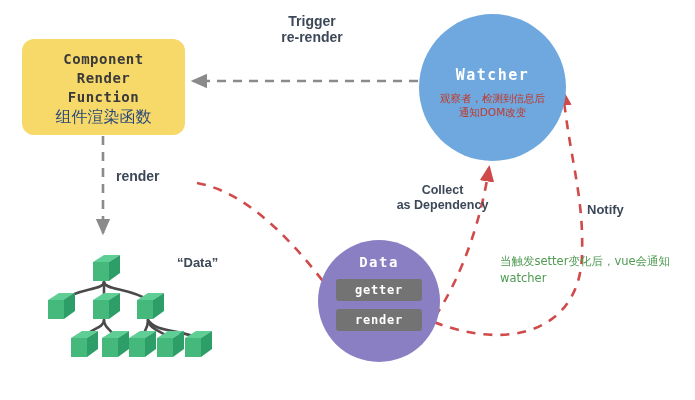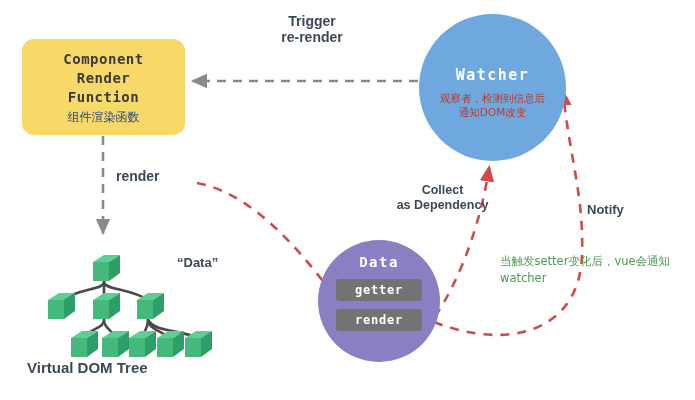--- a/index.html
+++ b/index.html
@@ -40,21 +40,21 @@
   #render-box .en {
     font-family: "DejaVu Sans Mono", monospace;
     font-size: 14px;
     font-weight: bold;
     color: #3a3a3a;
     line-height: 19px;
     letter-spacing: 0.5px;
   }
   #render-box .cn {
     font-family: "DejaVu Sans", sans-serif;
-    font-size: 12px;
+    font-size: 16px;
     color: #2b4a7a;
     margin-top: 3px;
     line-height: 14px;
   }
 
   
   #watcher-circle {
     position: absolute;
     left: 419px;
     top: 14px;
@@ -262,17 +262,16 @@
     <div id="setter-box" class="accessor-box">render</div>
   </div>
 
   <div class="lbl" id="trigger-label">Trigger
 re-render</div>
   <div class="lbl" id="render-label">render</div>
   <div class="lbl" id="touch-label">“Data”</div>
   <div class="lbl" id="collect-label">Collect
 as Dependency</div>
   <div class="lbl" id="notify-label">Notify</div>
-  <div class="lbl" id="vdom-label">Virtual DOM Tree</div>
 
   <div id="setter-note">当触发setter变化后，vue会通知watcher</div>
 
 </div>
 
 </body></html>

